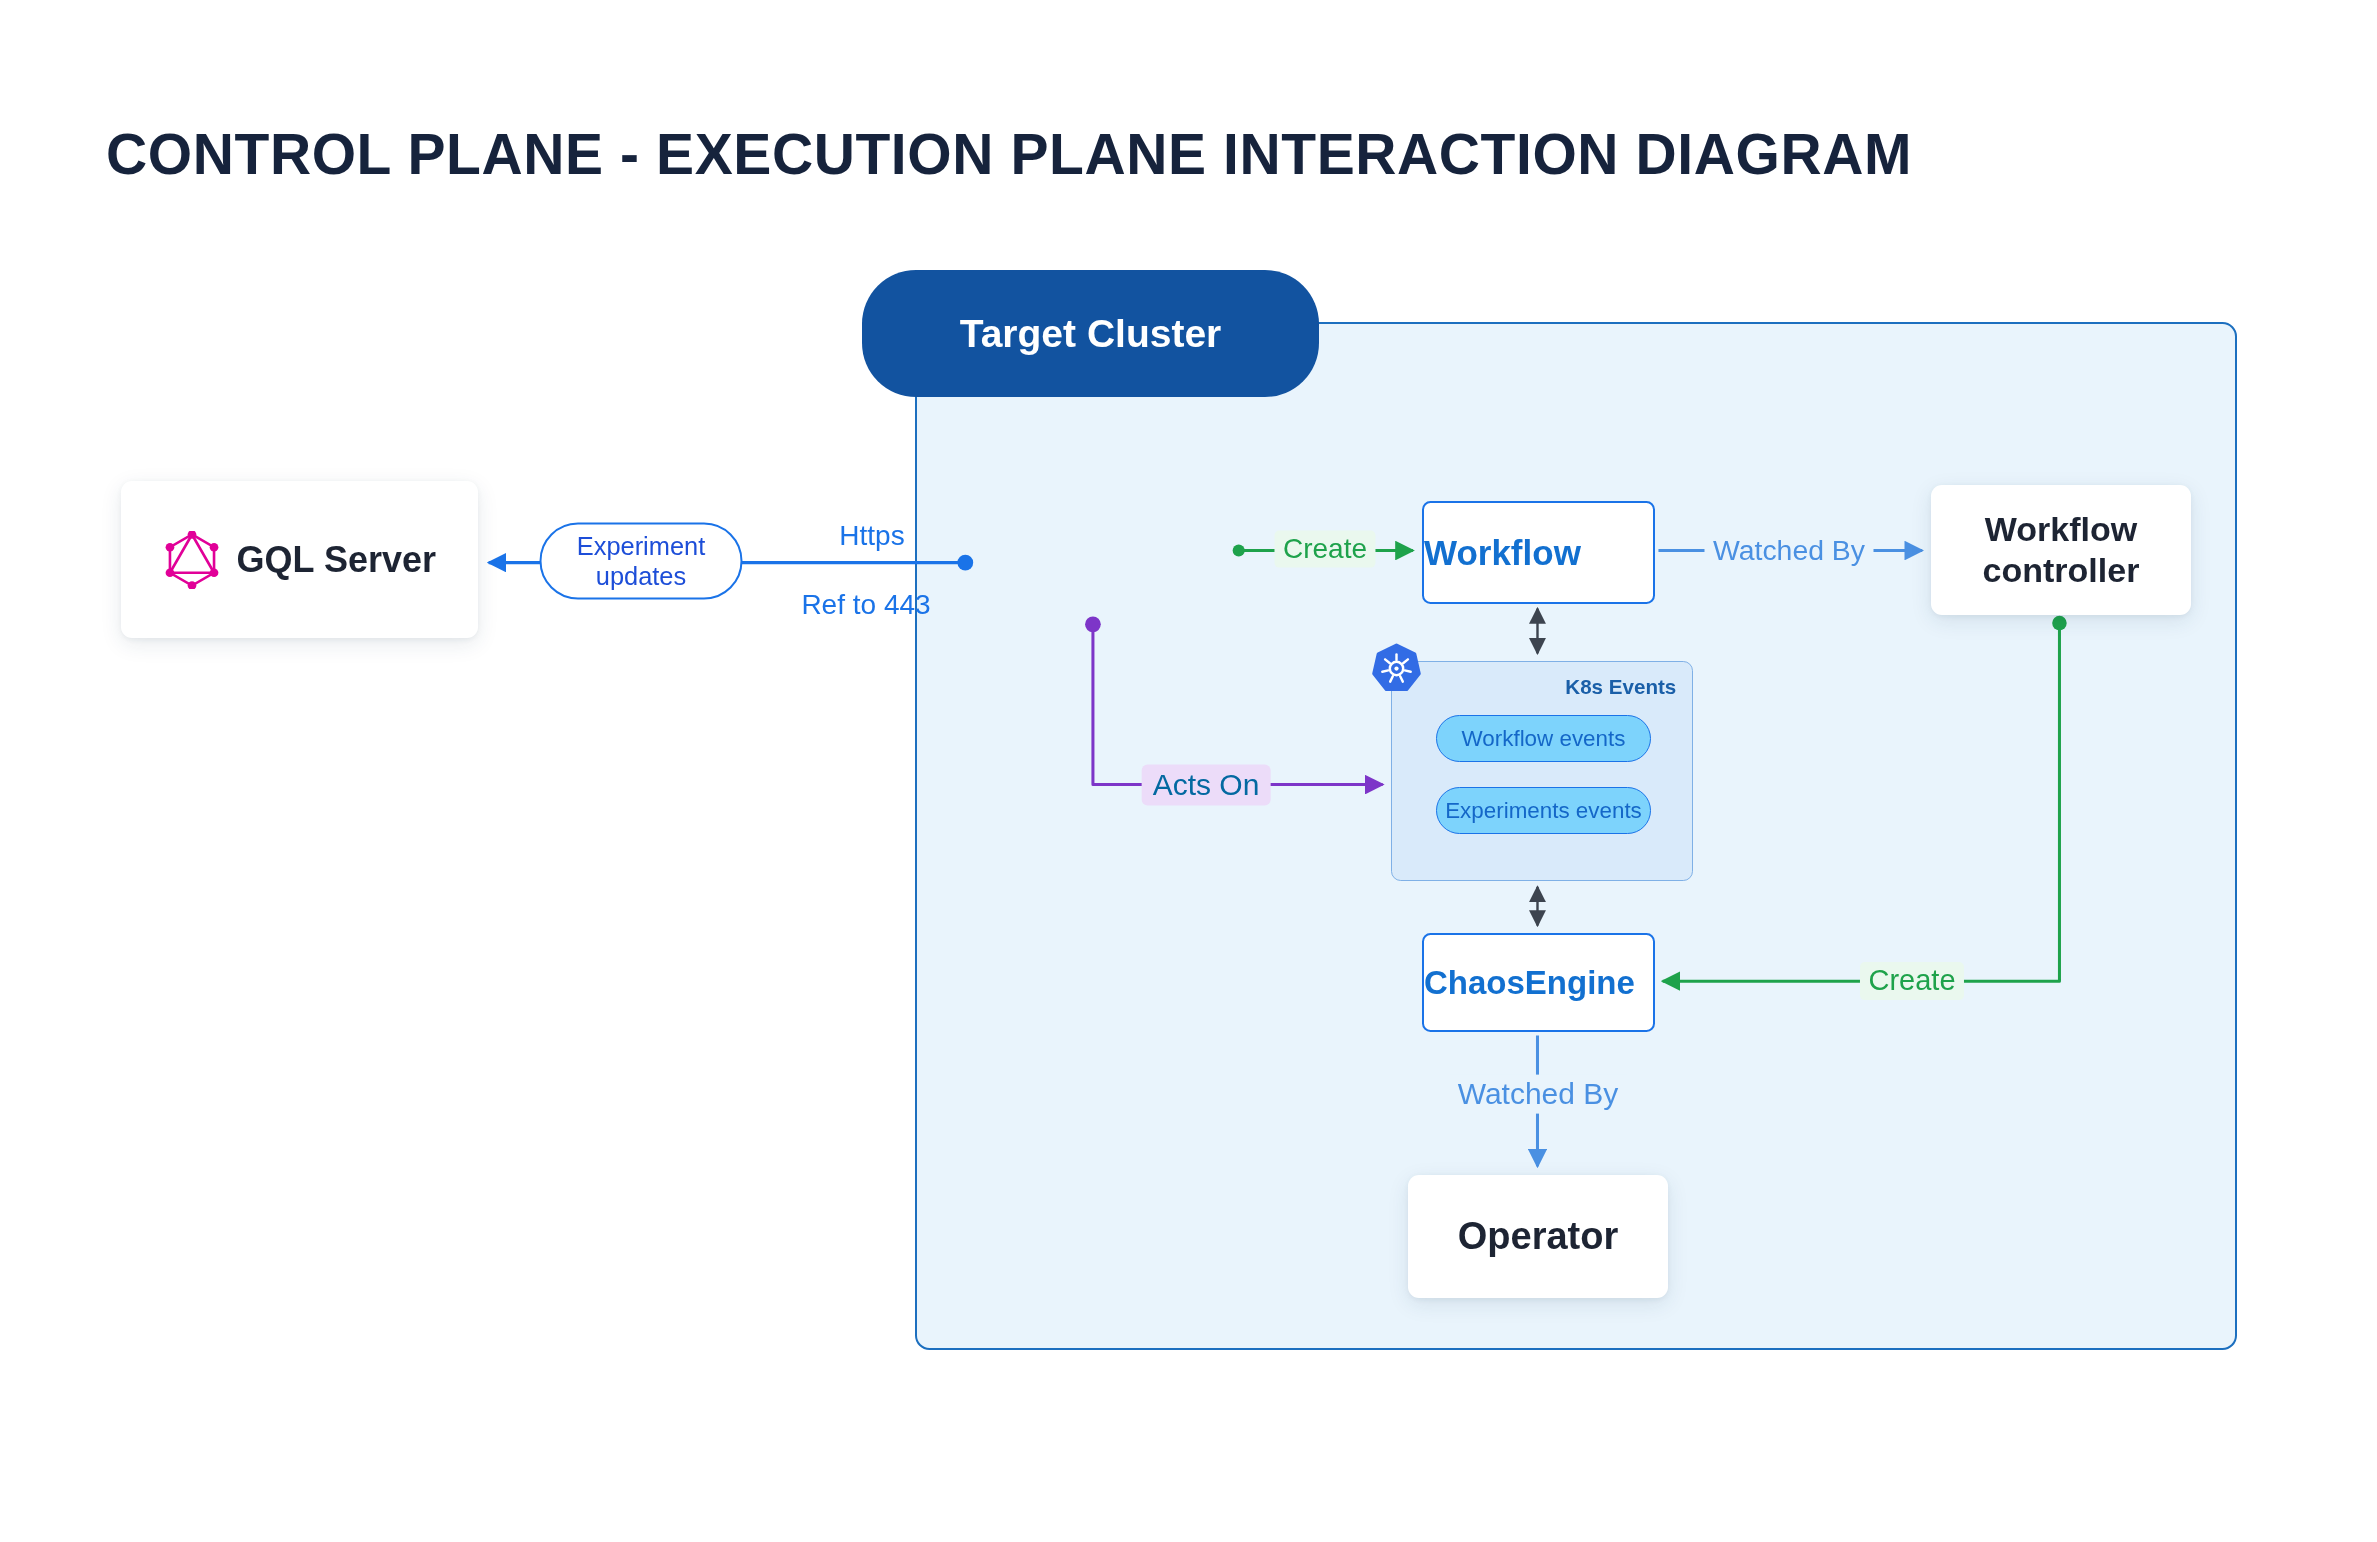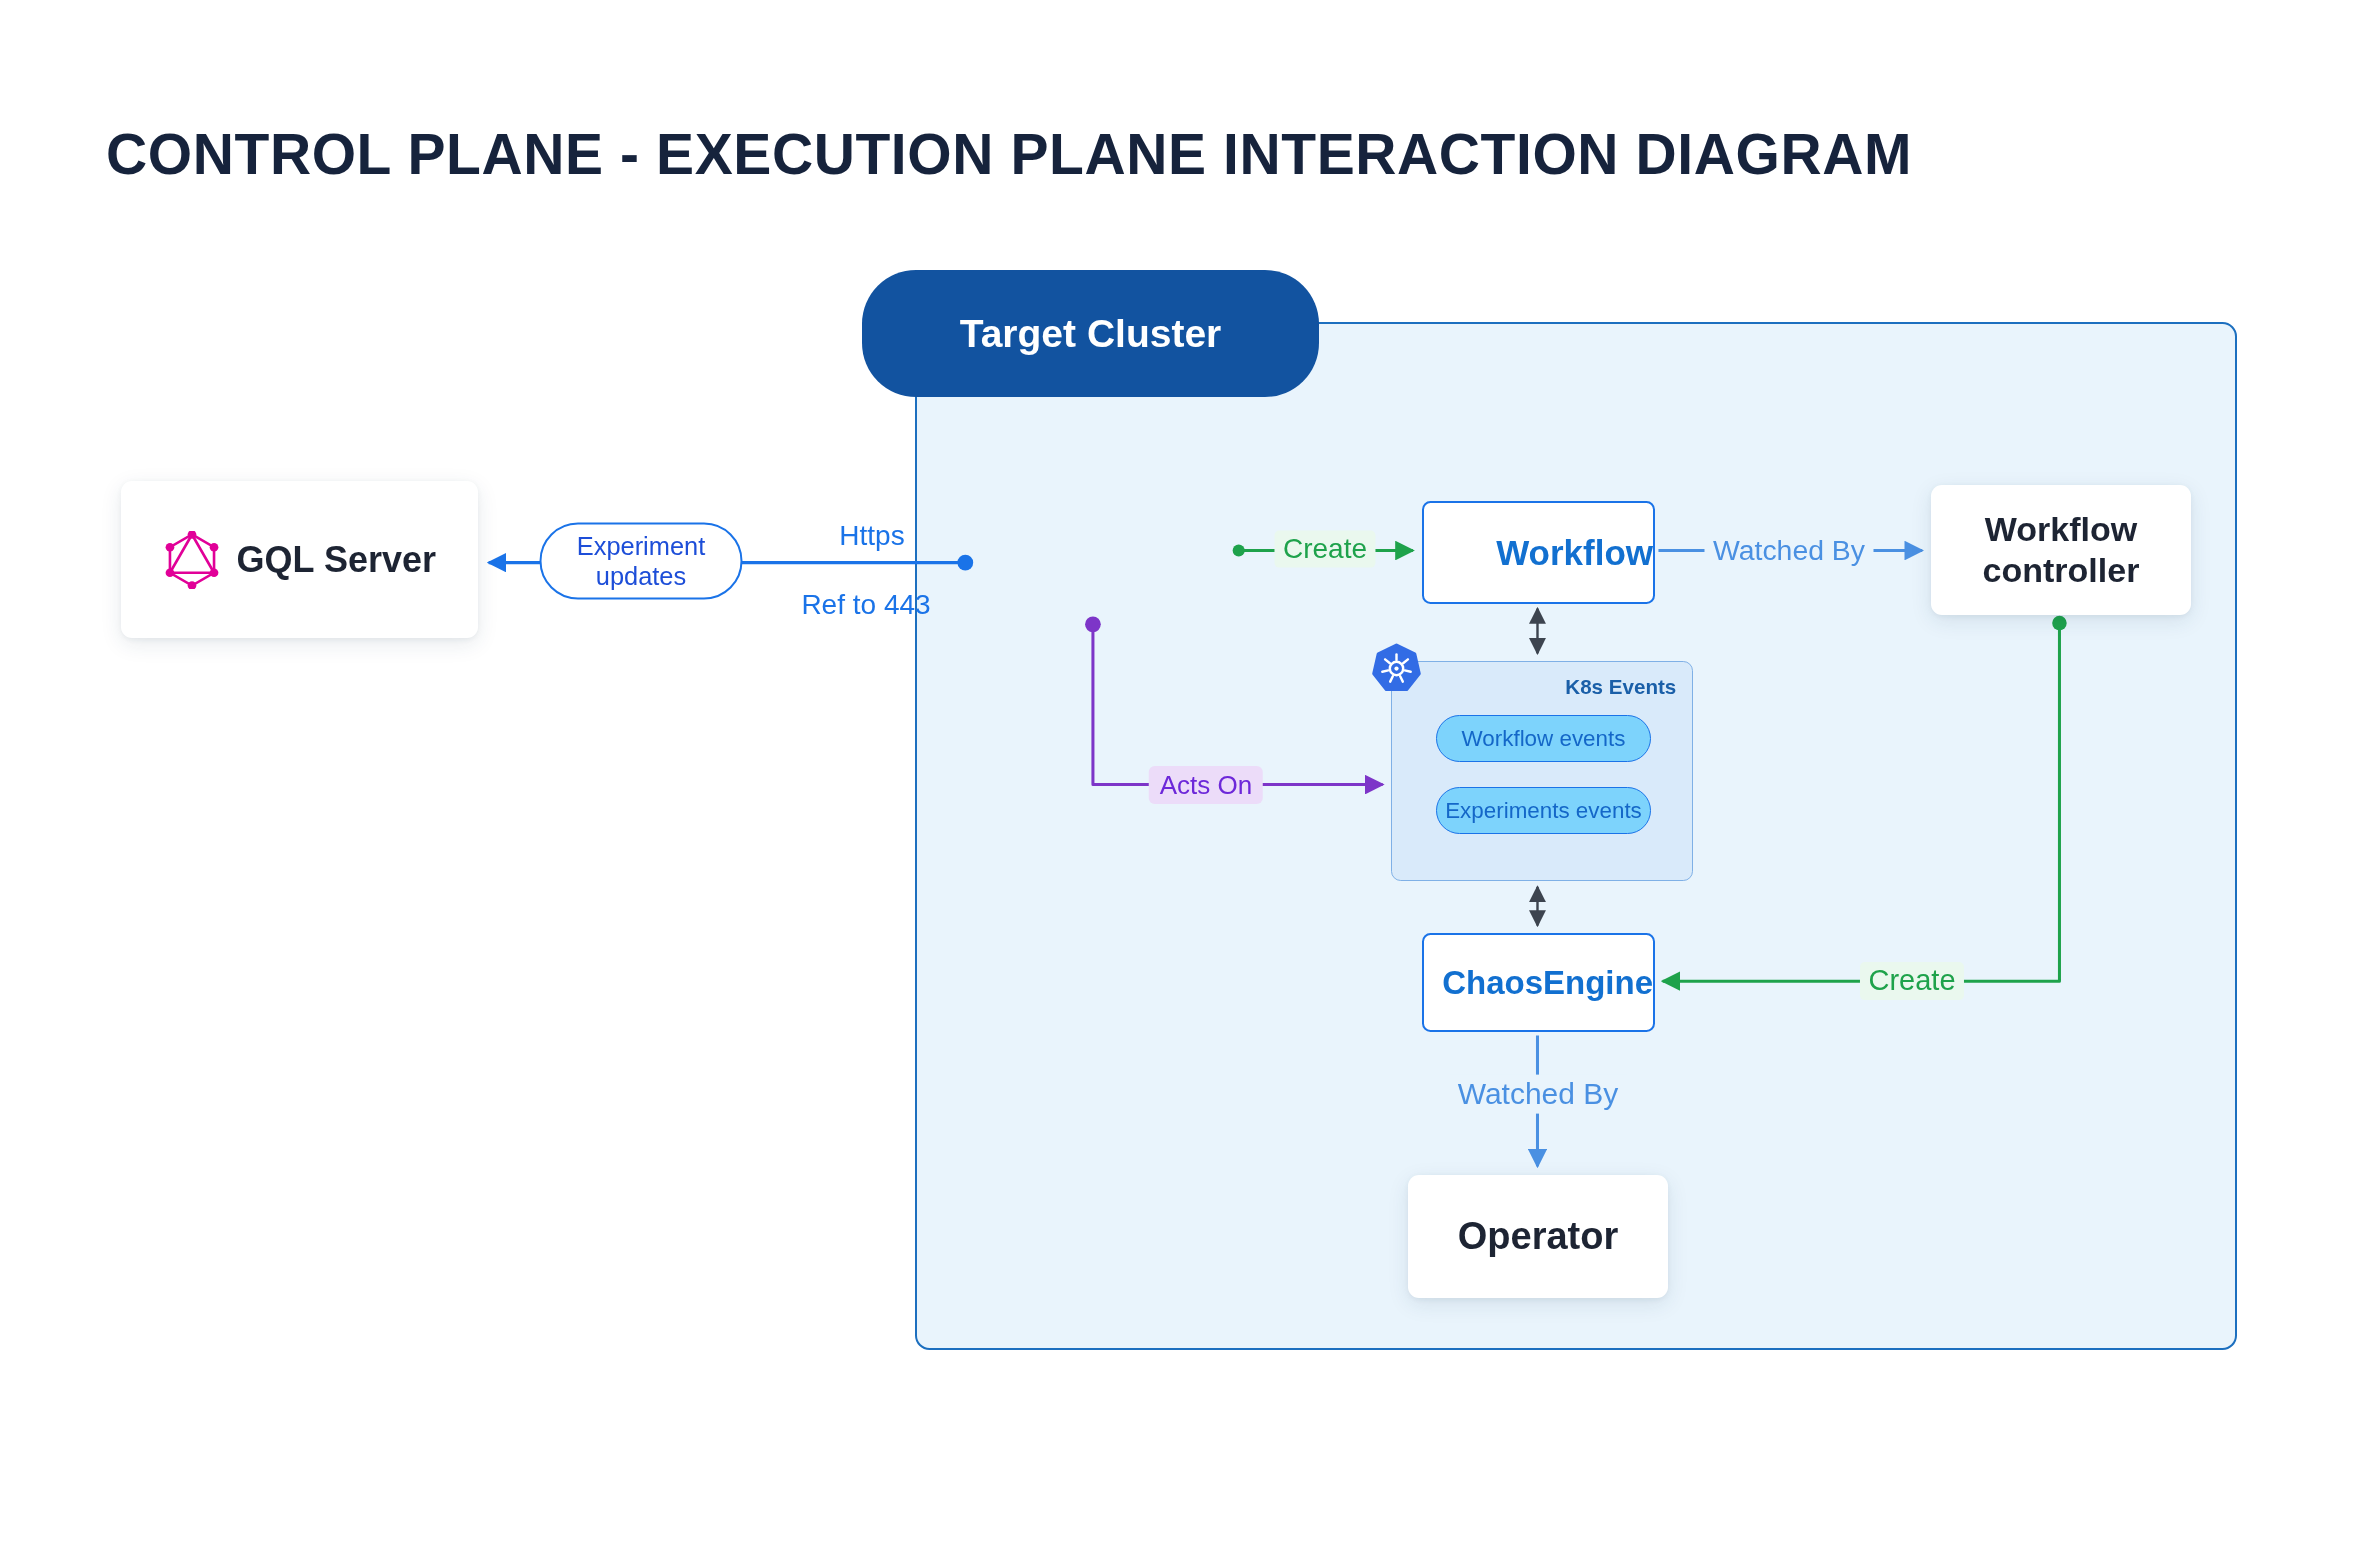--- a/index.html
+++ b/index.html
@@ -30,21 +30,21 @@
     display:flex; align-items:center; justify-content:center;
     color:#1d2433; font-weight:700; text-align:center;
   }
   .card.gql   { left:121px;  top:481px;  width:357px; height:157px; font-size:36px; gap:15.7px; }
   .card.subscriber { left:972px; top:487px; width:259px; height:128px; font-size:36px; }
   .card.controller { left:1931px; top:485px; width:260px; height:130px; font-size:34px; line-height:1.2; padding:0 18px; }
   .card.operator   { left:1408px; top:1175px; width:260px; height:123px; font-size:38px; }
 
   .bluebox {
     position:absolute; background:#ffffff; border:2.4px solid #1a73e8; border-radius:8.5px; z-index:3;
-    display:flex; align-items:center; justify-content:flex-end;
+    display:flex; align-items:center; justify-content:flex-start;
     color:#1270d0; font-weight:700;
   }
   .bluebox.workflow { left:1422px; top:501px; width:233px; height:103px; font-size:35px; }
   .bluebox.chaos    { left:1422px; top:933px; width:233px; height:99px; font-size:33px; }
 
   .k8s-box {
     position:absolute; left:1391px; top:661px; width:302px; height:220px; z-index:3;
     background:#d9eafa; border:1.8px solid #7fb0e6; border-radius:9.7px;
   }
   .k8s-icon { position:absolute; left:-20.6px; top:-19.4px; width:51px; height:51px; }
@@ -72,21 +72,21 @@
     padding:6px 11px; text-align:center;
     color:#1d4ed8; font-size:25.4px; font-weight:500; line-height:1.2;
   }
   .chip.create { color:#1ea24b; font-size:28px; background:#eaf8ee; padding:2.4px 8.5px; border-radius:4.8px; }
   .chip.c1 { left:1325px; top:549px; }
   .chip.c2 { left:1912px; top:981px; font-size:29px; }
   .chip.watched { color:#4a90e2; font-size:28.4px; background:#e9f4fc; padding:2.4px 8.5px; }
   .chip.w1 { left:1789px; top:551px; }
   .chip.w2 { left:1538px; top:1094px; font-size:30px; }
   .chip.actson {
-    left:1206px; top:785px; color:#6d28d9; font-size:26px;
+    left:1206px; top:785px; color:#0369a1; font-size:30px;
     background:#ecdcf9; padding:3.6px 11px; border-radius:6px;
   }
 </style>
 </head>
 <body>
 
 <div class="canvas">
 
   <h1 class="title">CONTROL PLANE - EXECUTION PLANE INTERACTION DIAGRAM</h1>
 

